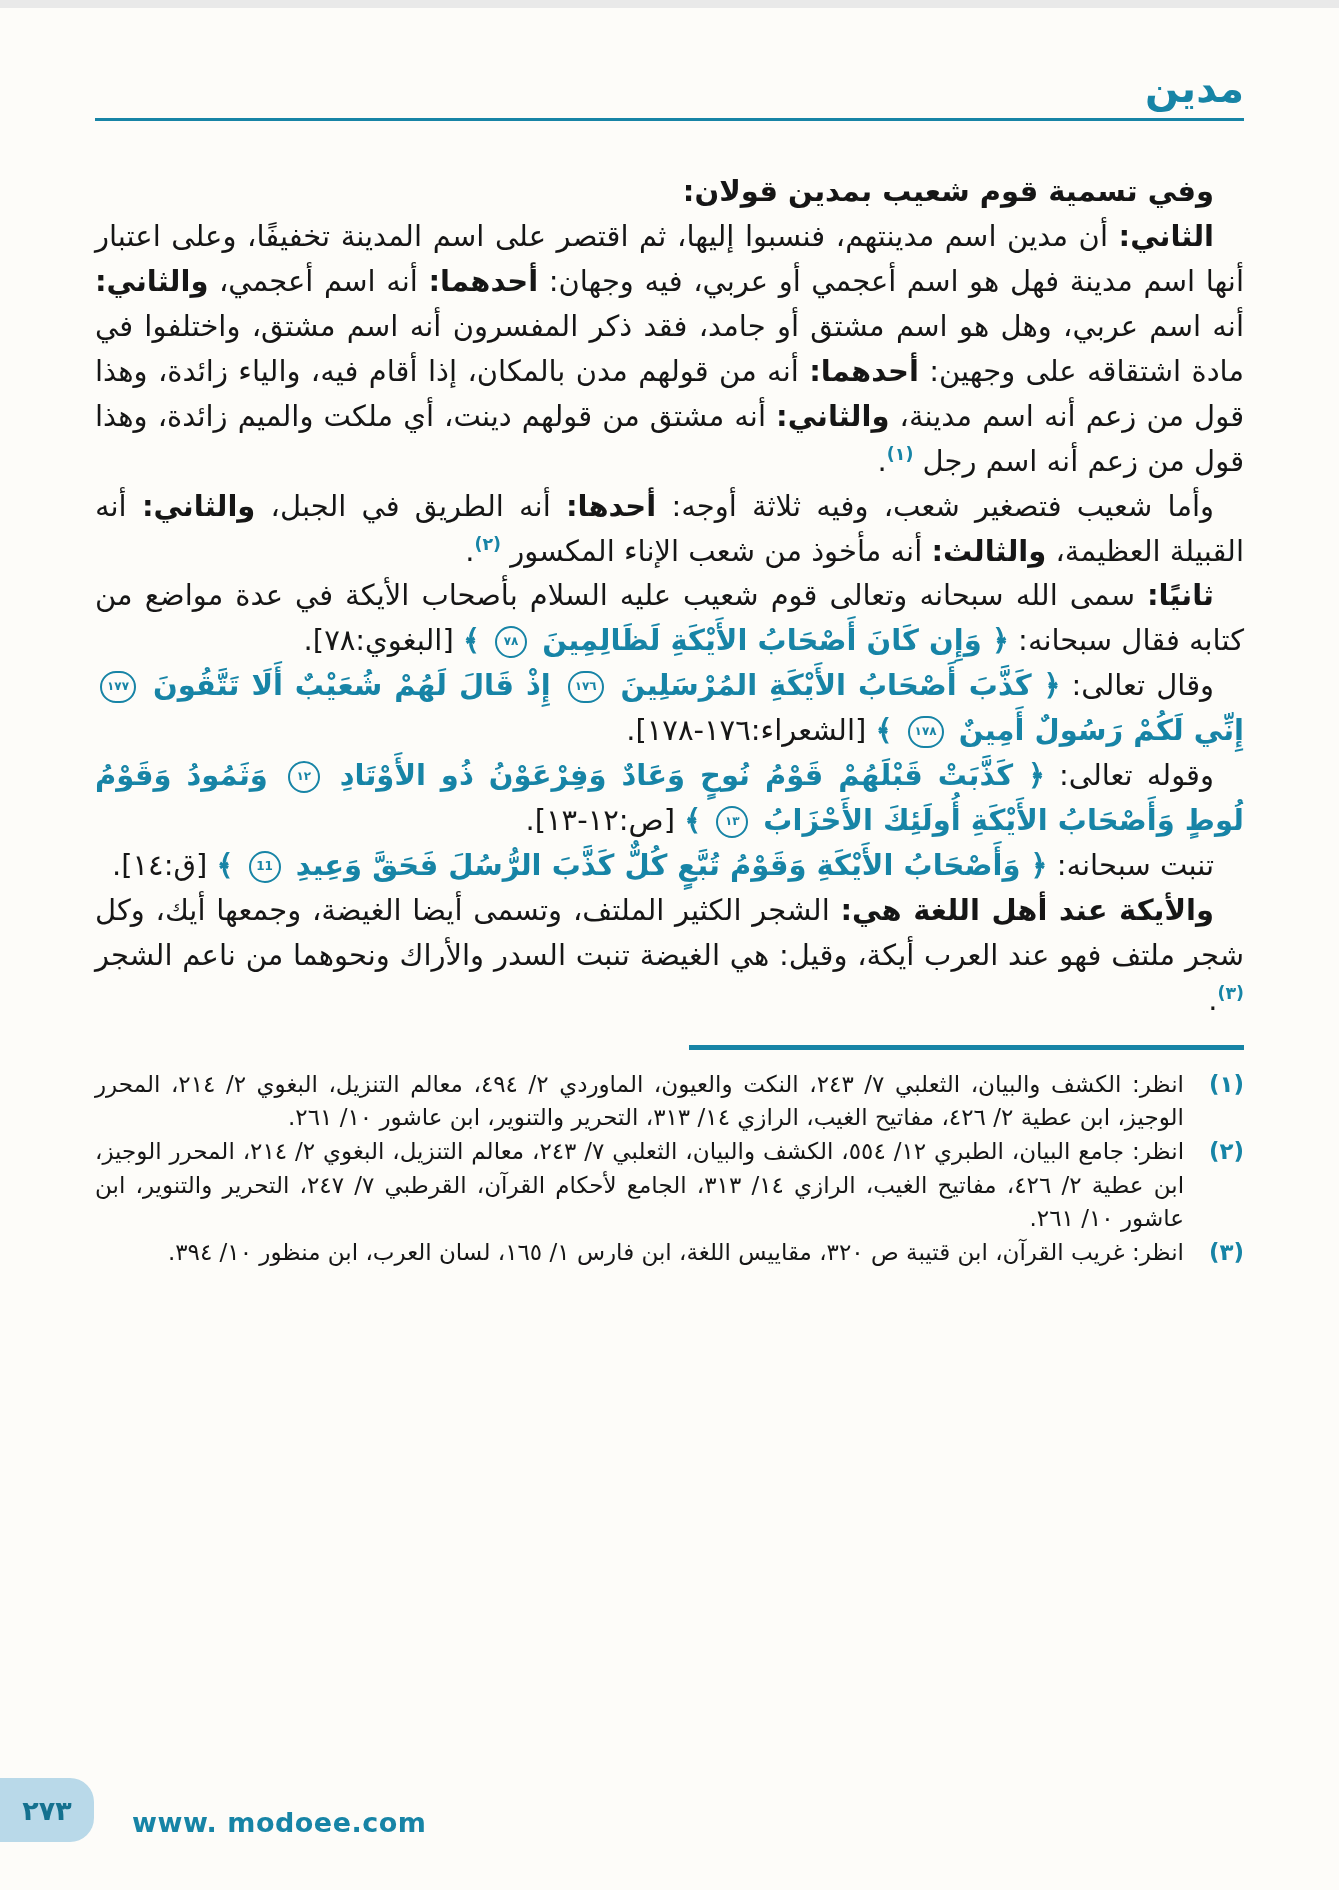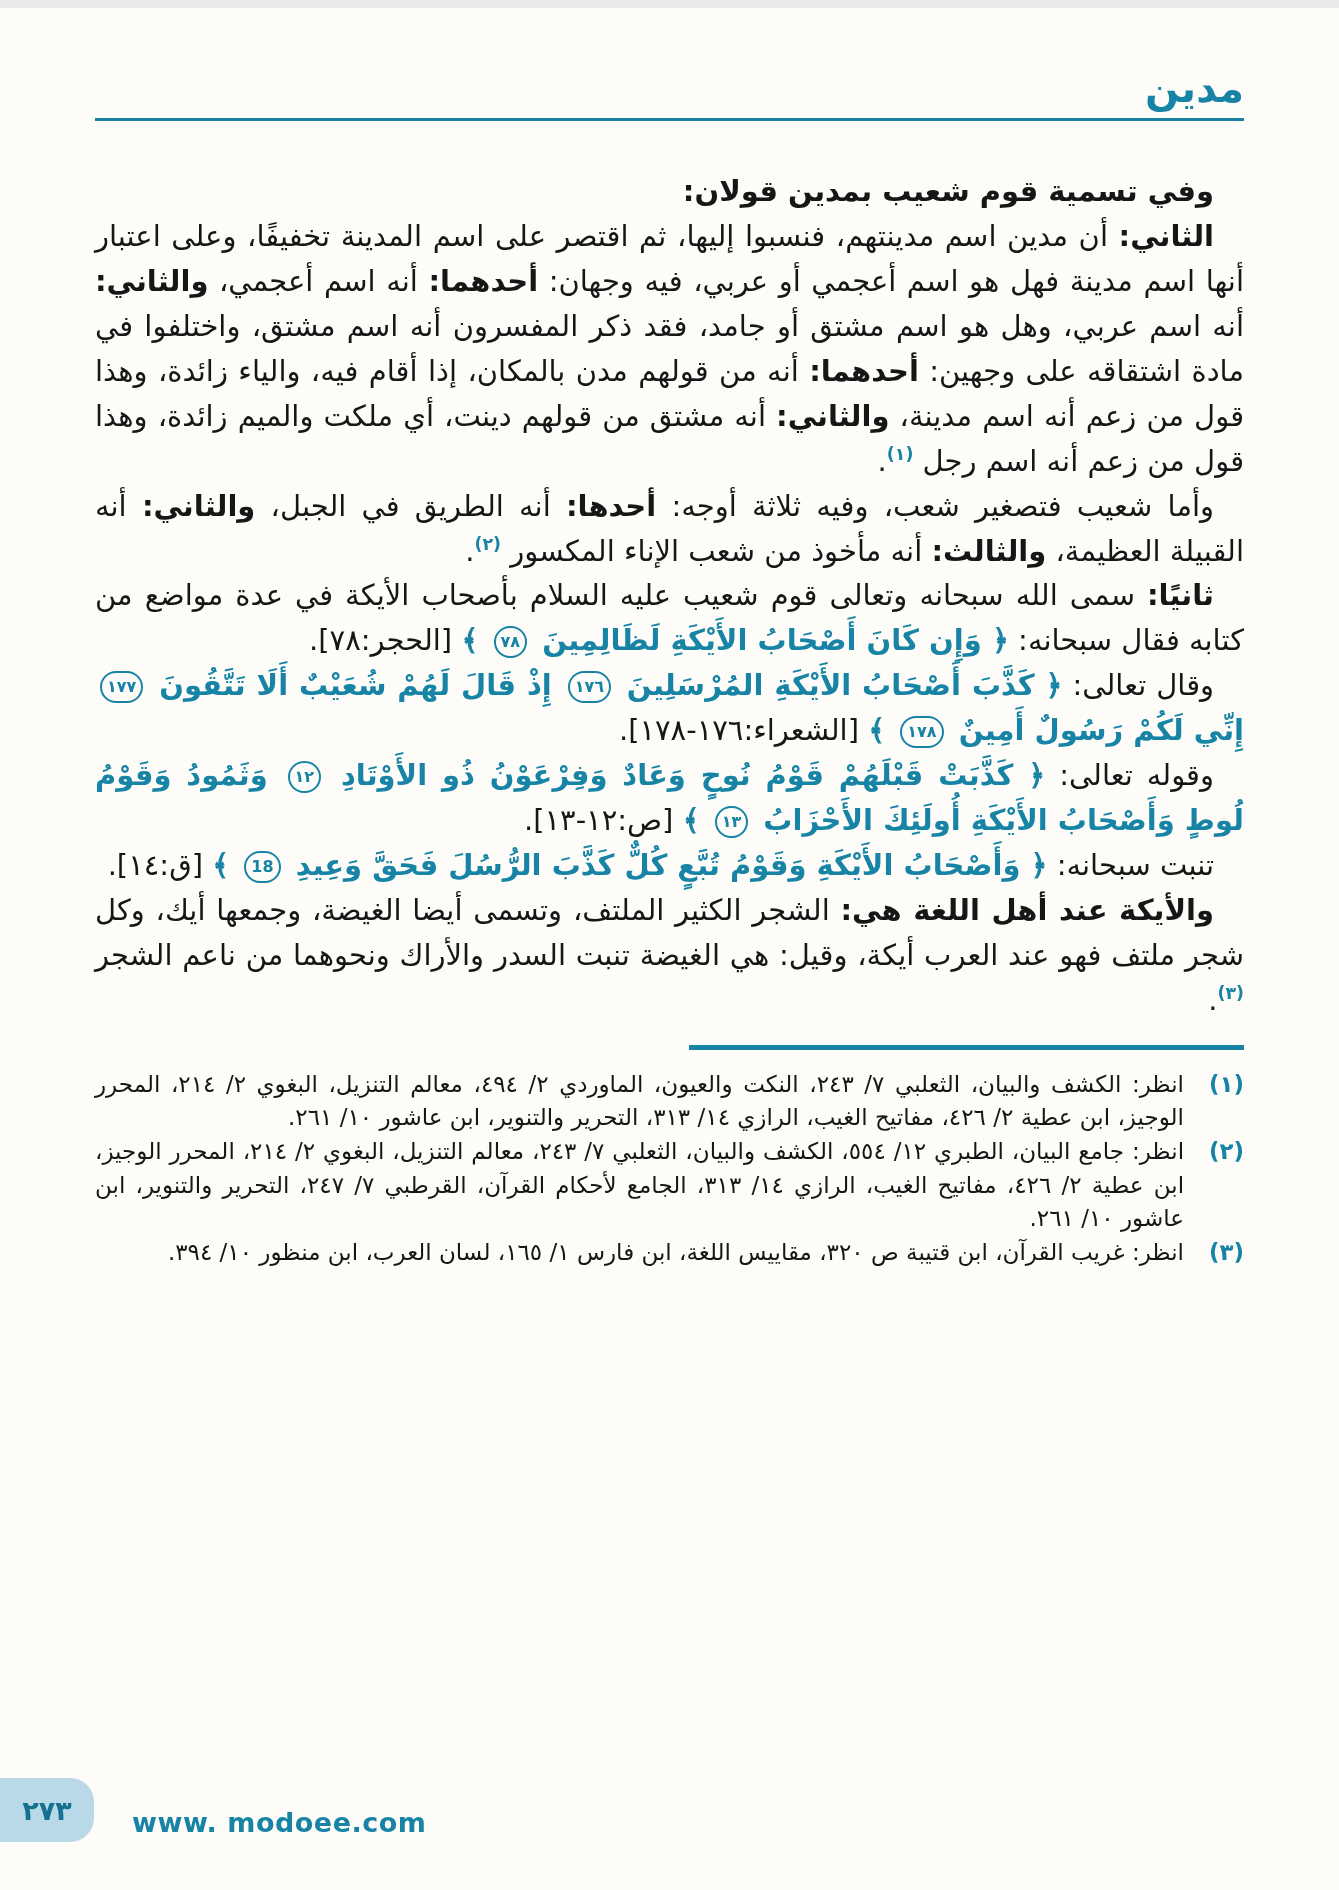--- a/index.html
+++ b/index.html
@@ -49,21 +49,21 @@
   }
   .seg-ayah {
     display: inline-block;
     text-indent: 0;
     color: var(--accent);
     border: 2px solid var(--accent);
     border-radius: 18px;
     min-width: 32px; height: 32px;
     line-height: 27px;
     padding: 0 5px;
-    font-size: 16px;
+    font-size: 12px;
     font-weight: bold;
     text-align: center;
     vertical-align: middle;
     margin: 0 5px;
   }
 
   
   .fn-rule {
     margin-top: 22px;
     height: 5px;
@@ -117,24 +117,24 @@
 
     <header>
       <h1 class="chapter-title">مدين</h1>
       <div class="header-rule"></div>
     </header>
 
     <main class="body-text" id="body">
         <p class="para"><span class="seg-bold">وفي تسمية قوم شعيب بمدين قولان:</span></p>
         <p class="para"><span class="seg-bold">الثاني:</span><span class="seg-normal"> أن مدين اسم مدينتهم، فنسبوا إليها، ثم اقتصر على اسم المدينة تخفيفًا، وعلى اعتبار أنها اسم مدينة فهل هو اسم أعجمي أو عربي، فيه وجهان: </span><span class="seg-bold">أحدهما:</span><span class="seg-normal"> أنه اسم أعجمي، </span><span class="seg-bold">والثاني:</span><span class="seg-normal"> أنه اسم عربي، وهل هو اسم مشتق أو جامد، فقد ذكر المفسرون أنه اسم مشتق، واختلفوا في مادة اشتقاقه على وجهين: </span><span class="seg-bold">أحدهما:</span><span class="seg-normal"> أنه من قولهم مدن بالمكان، إذا أقام فيه، والياء زائدة، وهذا قول من زعم أنه اسم مدينة، </span><span class="seg-bold">والثاني:</span><span class="seg-normal"> أنه مشتق من قولهم دينت، أي ملكت والميم زائدة، وهذا قول من زعم أنه اسم رجل </span><span class="seg-fn">(١)</span><span class="seg-normal">.</span></p>
         <p class="para"><span class="seg-normal">وأما شعيب فتصغير شعب، وفيه ثلاثة أوجه: </span><span class="seg-bold">أحدها:</span><span class="seg-normal"> أنه الطريق في الجبل، </span><span class="seg-bold">والثاني:</span><span class="seg-normal"> أنه القبيلة العظيمة، </span><span class="seg-bold">والثالث:</span><span class="seg-normal"> أنه مأخوذ من شعب الإناء المكسور </span><span class="seg-fn">(٢)</span><span class="seg-normal">.</span></p>
-        <p class="para"><span class="seg-bold">ثانيًا:</span><span class="seg-normal"> سمى الله سبحانه وتعالى قوم شعيب عليه السلام بأصحاب الأيكة في عدة مواضع من كتابه فقال سبحانه: </span><span class="seg-quran">﴿ وَإِن كَانَ أَصْحَابُ الأَيْكَةِ لَظَالِمِينَ </span><span class="seg-ayah">٧٨</span><span class="seg-quran"> ﴾</span><span class="seg-ref"> [الحجر:٧٨].</span></p>
+        <p class="para"><span class="seg-bold">ثانيًا:</span><span class="seg-normal"> سمى الله سبحانه وتعالى قوم شعيب عليه السلام بأصحاب الأيكة في عدة مواضع من كتابه فقال سبحانه: </span><span class="seg-quran">﴿ وَإِن كَانَ أَصْحَابُ الأَيْكَةِ لَظَالِمِينَ </span><span class="seg-ayah">٧٨</span><span class="seg-quran"> ﴾</span><span class="seg-ref"> [البغوي:٧٨].</span></p>
         <p class="para"><span class="seg-normal">وقال تعالى: </span><span class="seg-quran">﴿ كَذَّبَ أَصْحَابُ الأَيْكَةِ المُرْسَلِينَ </span><span class="seg-ayah">١٧٦</span><span class="seg-quran"> إِذْ قَالَ لَهُمْ شُعَيْبٌ أَلَا تَتَّقُونَ </span><span class="seg-ayah">١٧٧</span><span class="seg-quran"> إِنِّي لَكُمْ رَسُولٌ أَمِينٌ </span><span class="seg-ayah">١٧٨</span><span class="seg-quran"> ﴾</span><span class="seg-ref"> [الشعراء:١٧٦-١٧٨].</span></p>
         <p class="para"><span class="seg-normal">وقوله تعالى: </span><span class="seg-quran">﴿ كَذَّبَتْ قَبْلَهُمْ قَوْمُ نُوحٍ وَعَادٌ وَفِرْعَوْنُ ذُو الأَوْتَادِ </span><span class="seg-ayah">١٢</span><span class="seg-quran"> وَثَمُودُ وَقَوْمُ لُوطٍ وَأَصْحَابُ الأَيْكَةِ أُولَئِكَ الأَحْزَابُ </span><span class="seg-ayah">١٣</span><span class="seg-quran"> ﴾</span><span class="seg-ref"> [ص:١٢-١٣].</span></p>
-        <p class="para"><span class="seg-normal">تنبت سبحانه: </span><span class="seg-quran">﴿ وَأَصْحَابُ الأَيْكَةِ وَقَوْمُ تُبَّعٍ كُلٌّ كَذَّبَ الرُّسُلَ فَحَقَّ وَعِيدِ </span><span class="seg-ayah">18</span><span class="seg-quran"> ﴾</span><span class="seg-ref"> [ق:١٤].</span></p>
+        <p class="para"><span class="seg-normal">تنبت سبحانه: </span><span class="seg-quran">﴿ وَأَصْحَابُ الأَيْكَةِ وَقَوْمُ تُبَّعٍ كُلٌّ كَذَّبَ الرُّسُلَ فَحَقَّ وَعِيدِ </span><span class="seg-ayah">11</span><span class="seg-quran"> ﴾</span><span class="seg-ref"> [ق:١٤].</span></p>
         <p class="para"><span class="seg-bold">والأيكة عند أهل اللغة هي:</span><span class="seg-normal"> الشجر الكثير الملتف، وتسمى أيضا الغيضة، وجمعها أيك، وكل شجر ملتف فهو عند العرب أيكة، وقيل: هي الغيضة تنبت السدر والأراك ونحوهما من ناعم الشجر </span><span class="seg-fn">(٣)</span><span class="seg-normal">.</span></p>
       </main>
 
     <div class="fn-rule"></div>
 
     <section class="footnotes" id="footnotes">
         <div class="footnote">
           <span class="fn-num">(١)</span>
           <span class="fn-text">انظر: الكشف والبيان، الثعلبي ٧/ ٢٤٣، النكت والعيون، الماوردي ٢/ ٤٩٤، معالم التنزيل، البغوي ٢/ ٢١٤، المحرر الوجيز، ابن عطية ٢/ ٤٢٦، مفاتيح الغيب، الرازي ١٤/ ٣١٣، التحرير والتنوير، ابن عاشور ١٠/ ٢٦١.</span>
         </div>

